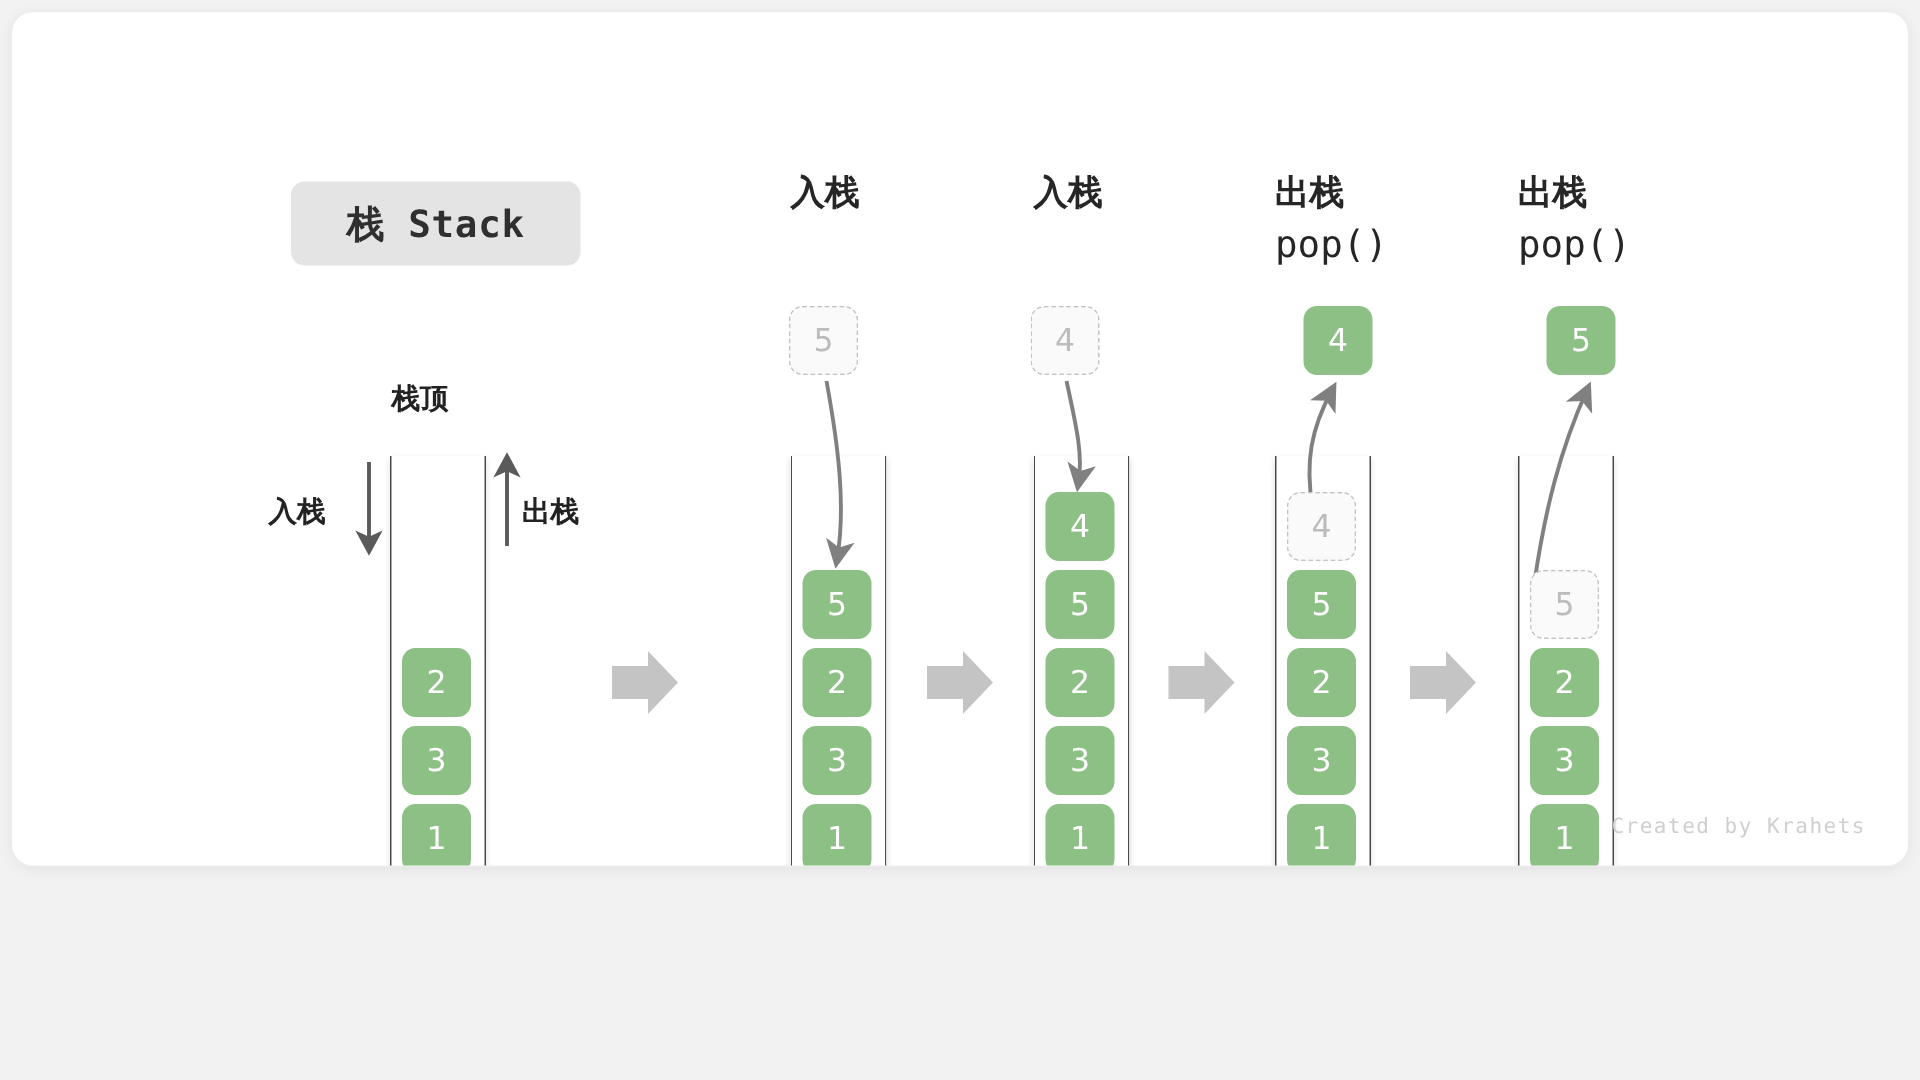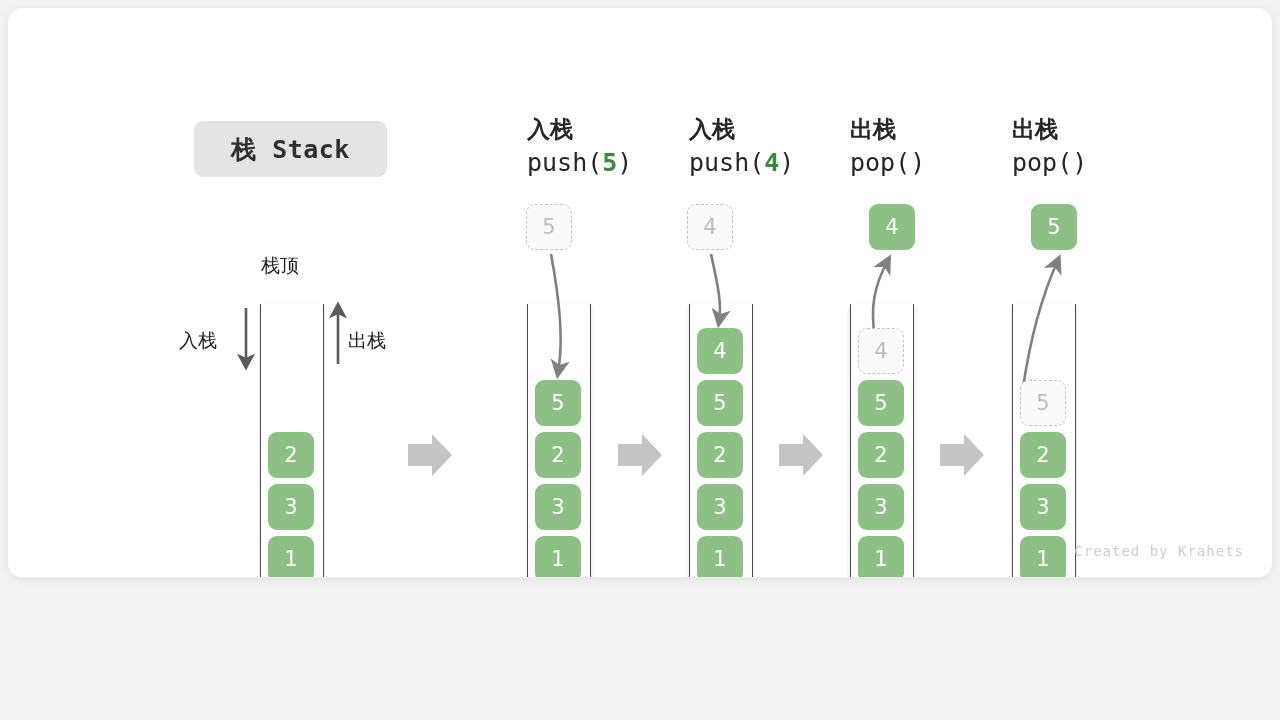--- a/index.html
+++ b/index.html
@@ -91,21 +91,21 @@
   }
   .cell.ghost {
     background: #fafafa;
     color: #bcbcbc;
     border: 1.8px dashed #c3c3c3;
   }
 
   
   .side-label {
     font-size: 19px;
-    font-weight: 400;
+    font-weight: 700;
     color: #222222;
     font-family: "DejaVu Sans", "Liberation Sans", sans-serif;
   }
 
   
   #footer {
     right: 28px; bottom: 18px;
     font-size: 14px;
     color: #cfcfcf;
     font-family: "DejaVu Sans Mono", "Liberation Mono", monospace;
@@ -148,42 +148,40 @@
   <div class="abs cell solid" style="left:260px; top:424px;">2</div>
   <div class="abs cell solid" style="left:260px; top:476px;">3</div>
   <div class="abs cell solid" style="left:260px; top:528px;">1</div>
 
   <svg class="abs" width="1264" height="704">
     <path d="M400,436 L424,436 L424,426 L444,447 L424,468 L424,458 L400,458 Z" fill="#c4c4c4"></path>
   </svg>
 
   <div class="abs op-label" style="left:519px; top:106px;">
     <span class="cn">入栈</span>
-    <span class="code"><span>push(</span><span class="arg">5</span><span>)</span></span>
   </div>
 
   <div class="abs cell ghost" style="left:518px; top:196px;">5</div>
 
   <svg class="abs" width="1264" height="704">
     <path d="M543,246 C551,290 556,330 550,365" stroke="#808080" stroke-width="2.6" fill="none" marker-end="url(#curve-arrow)"></path>
   </svg>
 
   <div class="abs stack-frame" style="left:519px; top:296px; height:286px;"></div>
   <div class="abs cell solid" style="left:527px; top:372px;">5</div>
   <div class="abs cell solid" style="left:527px; top:424px;">2</div>
   <div class="abs cell solid" style="left:527px; top:476px;">3</div>
   <div class="abs cell solid" style="left:527px; top:528px;">1</div>
 
   <svg class="abs" width="1264" height="704">
     <path d="M610,436 L634,436 L634,426 L654,447 L634,468 L634,458 L610,458 Z" fill="#c4c4c4"></path>
   </svg>
 
   <div class="abs op-label" style="left:681px; top:106px;">
     <span class="cn">入栈</span>
-    <span class="code"><span>push(</span><span class="arg">4</span><span>)</span></span>
   </div>
 
   <div class="abs cell ghost" style="left:679px; top:196px;">4</div>
 
   <svg class="abs" width="1264" height="704">
     <path d="M703,246 C710,278 714,296 711,314" stroke="#808080" stroke-width="2.6" fill="none" marker-end="url(#curve-arrow)"></path>
   </svg>
 
   <div class="abs stack-frame" style="left:681px; top:296px; height:286px;"></div>
   <div class="abs cell solid" style="left:689px; top:320px;">4</div>

